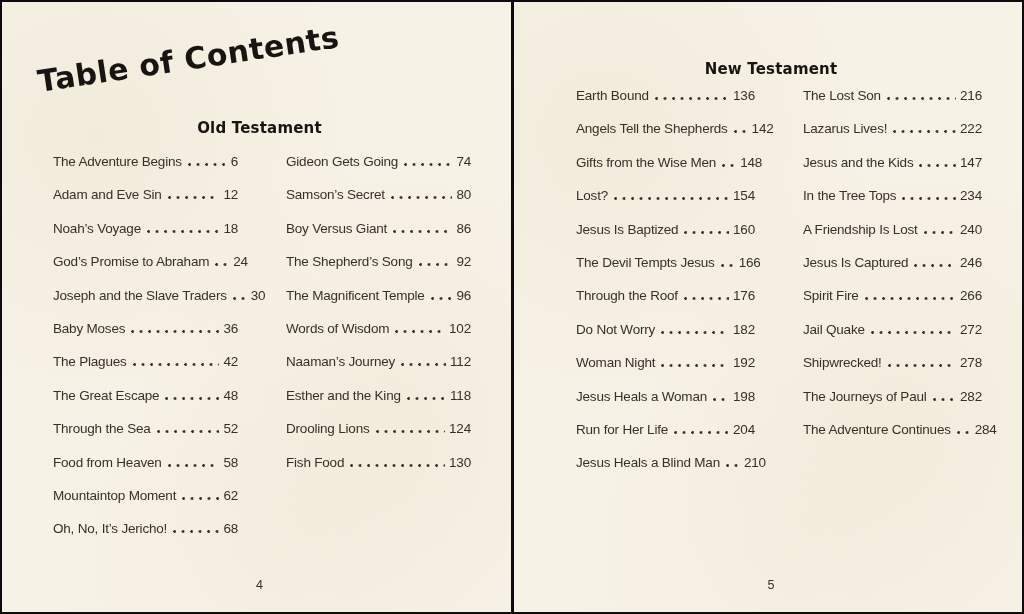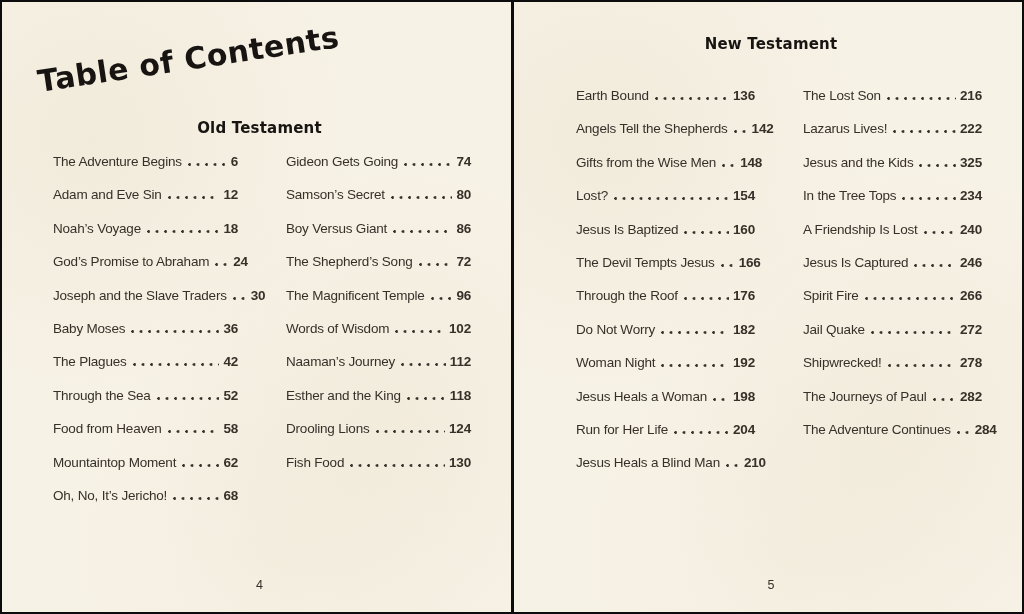--- a/index.html
+++ b/index.html
@@ -42,21 +42,21 @@
     position: absolute;
     left: 50px; right: 44px;
     text-align: center;
     font-family: "DejaVu Sans", sans-serif;
     font-weight: 700;
     font-size: 15px;
     letter-spacing: 0.2px;
     color: var(--ink-heading, #171412);
   }
   .page-left  .section-heading { top: 117px; }
-  .page-right .section-heading { top: 33px; }
+  .page-right .section-heading { top: 58px; }
 
   .cols {
     position: absolute;
     display: flex;
     gap: 48px;
   }
   .page-left  .cols { left: 51px;  right: 40px; top: 152px; }
   .page-right .cols { left: 62px;  right: 40px; top: 86px;  }
 
   .col { flex: 1; min-width: 0; }
@@ -73,21 +73,21 @@
   .dots {
     flex: 1;
     min-width: 14px;
     height: 3px;
     margin: 0 4px 0 6px;
     background-image: radial-gradient(circle at 1.5px 1.5px, var(--ink, #363029) 1.25px, transparent 1.5px);
     background-size: 8.5px 3px;
     background-repeat: repeat-x;
     background-position: left bottom;
   }
-  .epage { white-space: nowrap; font-weight: bold; }
+  .epage { white-space: nowrap; }
 
   .page-number {
     position: absolute;
     bottom: 20px;
     left: 50px; right: 44px;
     text-align: center;
     font-size: 12.5px;
     color: var(--ink, #363029);
   }
 </style>
@@ -138,20 +138,25 @@
             <span class="dots"></span>
             <span class="epage">36</span>
           </div>
 
           <div class="entry">
             <span class="etitle">The Plagues</span>
             <span class="dots"></span>
             <span class="epage">42</span>
           </div>
 
+          <div class="entry">
+            <span class="etitle">The Great Escape</span>
+            <span class="dots"></span>
+            <span class="epage">48</span>
+          </div>
 
           <div class="entry">
             <span class="etitle">Through the Sea</span>
             <span class="dots"></span>
             <span class="epage">52</span>
           </div>
 
           <div class="entry">
             <span class="etitle">Food from Heaven</span>
             <span class="dots"></span>
@@ -186,21 +191,21 @@
 
           <div class="entry">
             <span class="etitle">Boy Versus Giant</span>
             <span class="dots"></span>
             <span class="epage">86</span>
           </div>
 
           <div class="entry">
             <span class="etitle">The Shepherd’s Song</span>
             <span class="dots"></span>
-            <span class="epage">72</span>
+            <span class="epage">92</span>
           </div>
 
           <div class="entry">
             <span class="etitle">The Magnificent Temple</span>
             <span class="dots"></span>
             <span class="epage">96</span>
           </div>
 
           <div class="entry">
             <span class="etitle">Words of Wisdom</span>
@@ -330,21 +335,21 @@
 
           <div class="entry">
             <span class="etitle">Lazarus Lives!</span>
             <span class="dots"></span>
             <span class="epage">222</span>
           </div>
 
           <div class="entry">
             <span class="etitle">Jesus and the Kids</span>
             <span class="dots"></span>
-            <span class="epage">325</span>
+            <span class="epage">147</span>
           </div>
 
           <div class="entry">
             <span class="etitle">In the Tree Tops</span>
             <span class="dots"></span>
             <span class="epage">234</span>
           </div>
 
           <div class="entry">
             <span class="etitle">A Friendship Is Lost</span>

